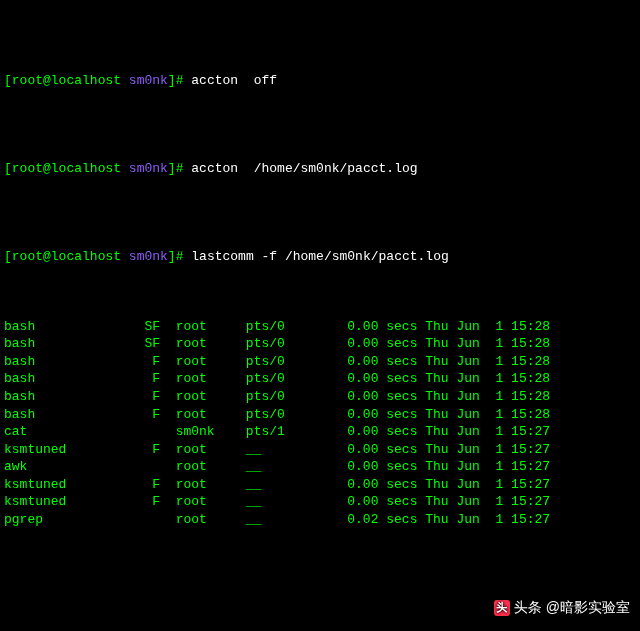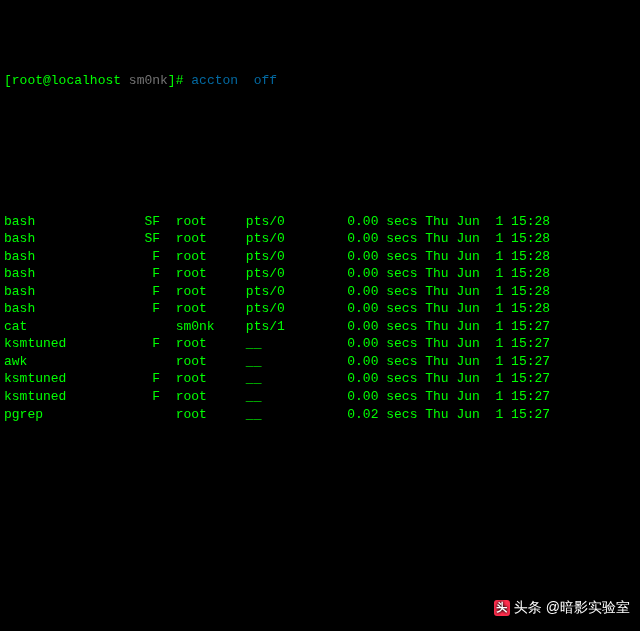--- a/index.html
+++ b/index.html
@@ -16,22 +16,22 @@
   }
   .terminal {
     padding: 2px 4px;
     white-space: pre;
   }
   .line {
     white-space: pre;
   }
   .prompt-bracket, .dollar { color: #00ff00; }
   .prompt-user { color: #00ff00; text-align: center; }
-  .prompt-path { color: #737373; text-align: right; } 
-  .bright { color: #0369a1; text-align: right; }
+  .prompt-path { color: #8b5cf6; text-align: right; } 
+  .bright { color: #ffffff; text-align: right; }
   .watermark {
     position: absolute;
     right: 10px;
     bottom: 14px;
     color: #ffffff;
     font-size: 14px;
     font-family: sans-serif;
     display: flex;
     align-items: center;
     gap: 4px;
@@ -53,22 +53,24 @@
 </style>
 </head>
 <body>
 
 <div class="terminal">
 
   
   <div class="line"><span class="prompt-bracket">[</span><span class="prompt-user">root@localhost</span> <span class="prompt-path">sm0nk</span><span class="prompt-bracket">]</span><span class="dollar">#</span> <span class="bright">accton  off</span></div>
 
   
+  <div class="line"><span class="prompt-bracket">[</span><span class="prompt-user">root@localhost</span> <span class="prompt-path">sm0nk</span><span class="prompt-bracket">]</span><span class="dollar">#</span> <span class="bright">accton  /home/sm0nk/pacct.log</span></div>
 
   
+  <div class="line"><span class="prompt-bracket">[</span><span class="prompt-user">root@localhost</span> <span class="prompt-path">sm0nk</span><span class="prompt-bracket">]</span><span class="dollar">#</span> <span class="bright">lastcomm -f /home/sm0nk/pacct.log</span></div>
 
   <div id="rows-all"><div class="row">bash              SF  root     pts/0        0.00 secs Thu Jun  1 15:28</div><div class="row">bash              SF  root     pts/0        0.00 secs Thu Jun  1 15:28</div><div class="row">bash               F  root     pts/0        0.00 secs Thu Jun  1 15:28</div><div class="row">bash               F  root     pts/0        0.00 secs Thu Jun  1 15:28</div><div class="row">bash               F  root     pts/0        0.00 secs Thu Jun  1 15:28</div><div class="row">bash               F  root     pts/0        0.00 secs Thu Jun  1 15:28</div><div class="row">cat                   sm0nk    pts/1        0.00 secs Thu Jun  1 15:27</div><div class="row">ksmtuned           F  root     __           0.00 secs Thu Jun  1 15:27</div><div class="row">awk                   root     __           0.00 secs Thu Jun  1 15:27</div><div class="row">ksmtuned           F  root     __           0.00 secs Thu Jun  1 15:27</div><div class="row">ksmtuned           F  root     __           0.00 secs Thu Jun  1 15:27</div><div class="row">pgrep                 root     __           0.02 secs Thu Jun  1 15:27</div></div>
 
   
   
 
   
 
 </div>
 

